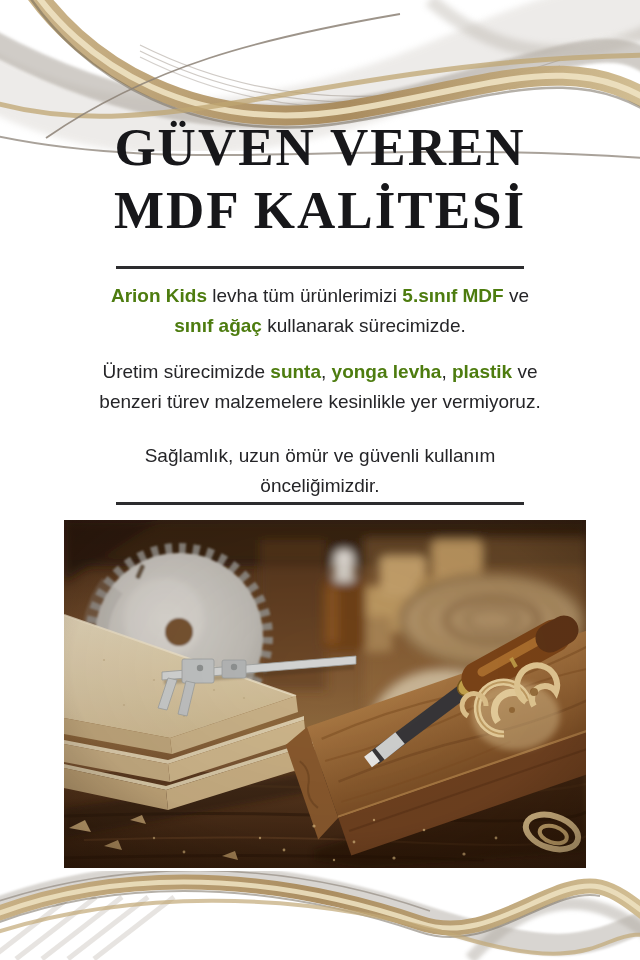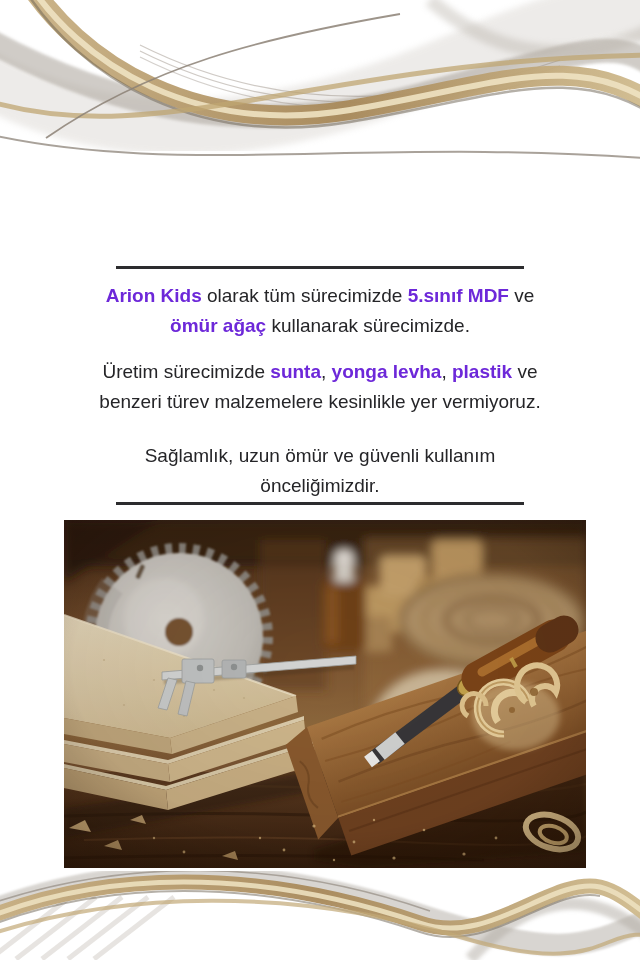--- a/index.html
+++ b/index.html
@@ -42,21 +42,21 @@
   .para {
     position: absolute;
     left: 95px;
     width: 450px;
     margin: 0;
     text-align: center;
     font-size: 19px;
     line-height: 30px;
     color: #252528;
   }
-  .para strong { font-weight: 700; color: #6d28d9; }
+  .para strong { font-weight: 700; color: #4d7c0f; }
   .para-1 { top: 281px; }
   .para-2 { top: 357px; }
   .para-3 { top: 441px; }
 
   .photo {
     position: absolute;
     top: 520px; left: 64px;
     width: 522px; height: 348px;
     margin: 0;
     overflow: hidden;
@@ -90,24 +90,28 @@
     <path d="M 140 51 C 260 111, 400 121, 560 66" fill="none" stroke="#948a7f" stroke-width="1.2" opacity="0.45"></path>
     <path d="M 140 57 C 260 117, 400 127, 560 72" fill="none" stroke="#948a7f" stroke-width="1.2" opacity="0.40"></path>
     <path d="M 20 -30 C 80 70, 200 135, 350 110 S 580 45, 670 115" fill="none" stroke="url(#wgold)" stroke-width="20" opacity="0.95"></path>
     <path d="M 20 -30 C 80 70, 200 135, 350 110 S 580 45, 670 115" fill="none" stroke="#eee2c2" stroke-width="6" opacity="0.9"></path>
     <path d="M 20 -18 C 80 82, 200 147, 350 122 S 580 57, 670 127" fill="none" stroke="#6b6152" stroke-width="2.5" opacity="0.5"></path>
     <path d="M -30 95 C 150 160, 320 55, 670 55" fill="none" stroke="#bfa572" stroke-width="5" opacity="0.75"></path>
     <path d="M -30 130 C 170 180, 360 135, 670 160" fill="none" stroke="#6f6457" stroke-width="2" opacity="0.6"></path>
     <path d="M 46 138 C 150 66, 260 38, 400 14" fill="none" stroke="#8c8175" stroke-width="1.8" opacity="0.85"></path>
   </svg>
 
+  <h1 class="title">
+    <span>GÜVEN VEREN</span>
+    <span>MDF KALİTESİ</span>
+  </h1>
 
   <div class="divider divider-1"></div>
 
-  <p class="para para-1"><strong>Arion Kids</strong><span> olarak tüm sürecimizde </span><strong>5.sınıf MDF</strong><span> ve </span><strong>ömür ağaç</strong><span> kullanarak sürecimizde.</span></p>
+  <p class="para para-1"><strong>Arion Kids</strong><span> levha tüm ürünlerimizi </span><strong>5.sınıf MDF</strong><span> ve </span><strong>sınıf ağaç</strong><span> kullanarak sürecimizde.</span></p>
   <p class="para para-2"><span>Üretim sürecimizde </span><strong>sunta</strong><span>, </span><strong>yonga levha</strong><span>, </span><strong>plastik</strong><span> ve benzeri türev malzemelere kesinlikle yer vermiyoruz.</span></p>
   <p class="para para-3"><span>Sağlamlık, uzun ömür ve güvenli kullanım önceliğimizdir.</span></p>
 
   <div class="divider divider-2"></div>
 
   <figure class="photo" aria-label="Marangoz atölyesi: daire testere bıçağı, istiflenmiş MDF plakalar üzerinde kumpas, masif ahşap blok üzerinde ahşap saplı keski, halat, bez ve talaş kıvrımları">
     <svg viewBox="0 0 522 348" width="522" height="348">
       <defs>
         <linearGradient id="pbg" x1="0" y1="0" x2="0" y2="1">
           <stop offset="0" stop-color="#2e1c0f"></stop>

